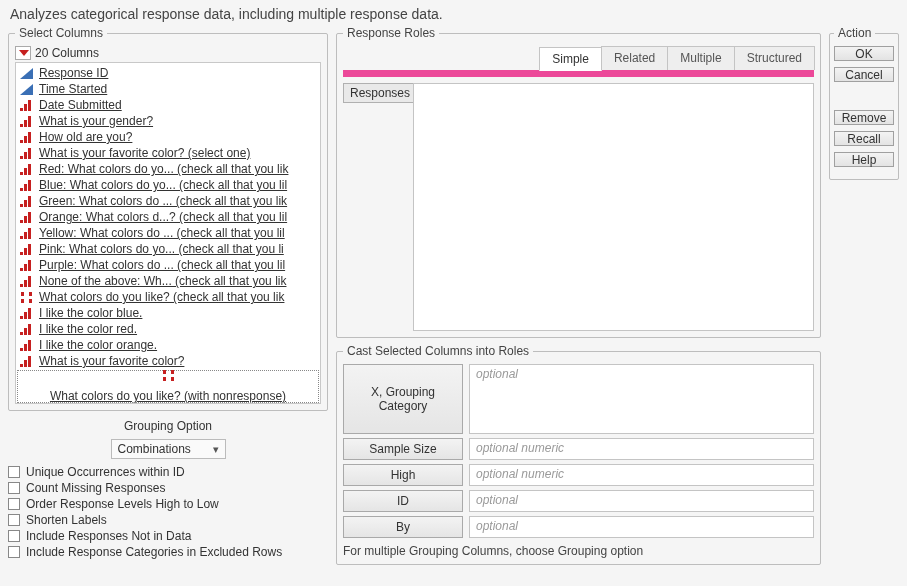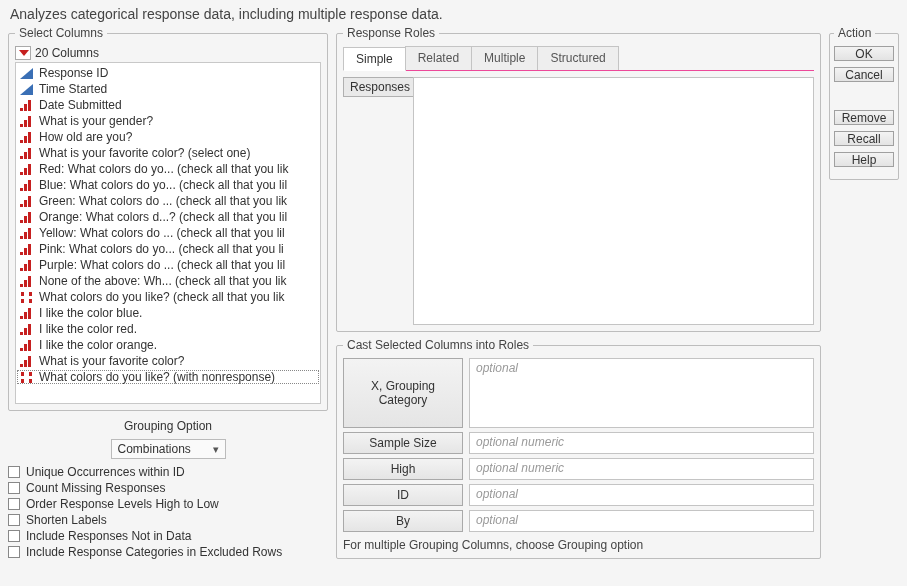--- a/index.html
+++ b/index.html
@@ -85,36 +85,38 @@
     justify-content: center;
     background: #fff;
   }
   .col-list {
     border: 1px solid #c8c8c8;
     background: #fff;
     height: 336px;
     overflow-y: auto;
     overflow-x: hidden;
     padding: 2px 0;
+    text-decoration: underline;
   }
   .col-list::-webkit-scrollbar { width: 16px; }
   .col-list::-webkit-scrollbar-track { background: #eee; border-left:1px solid #ddd; }
   .col-list::-webkit-scrollbar-thumb { background: #cfcfcf; border:1px solid #b8b8b8;}
   .col-item {
     display: flex;
     align-items: center;
     gap: 6px;
     padding: 1px 4px;
     white-space: nowrap;
     overflow: hidden;
     text-overflow: ellipsis;
   }
   .col-item.dashed {
     outline: 1px dotted #888;
     outline-offset: -2px;
+    flex-direction: column;
   }
   .ico-cont {
     width: 13px; height: 11px;
     position: relative;
     flex: 0 0 13px;
   }
   .ico-cont svg { width:13px; height:11px; display:block; }
   
   .grp-row {
     display:flex; align-items:center; gap:6px; margin: 2px 0 6px 0; flex-direction: column;
@@ -136,21 +138,21 @@
     margin: 2px 0;
   }
   .chk {
     width: 12px; height: 12px;
     border: 1px solid #888;
     background: #fff;
     box-sizing: border-box;
   }
   
   .tabs {
-    display:flex; border-bottom: 1px solid #ec4899; margin-bottom: 6px;
+    display:flex; border-bottom: 7px solid #ec4899; margin-bottom: 6px; justify-content: flex-end;
   }
   .tab {
     padding: 4px 12px;
     border: 1px solid #c4c4c4;
     border-bottom: none;
     background: #eee;
     color: #555;
     margin-right: -1px;
     cursor: default;
   }

